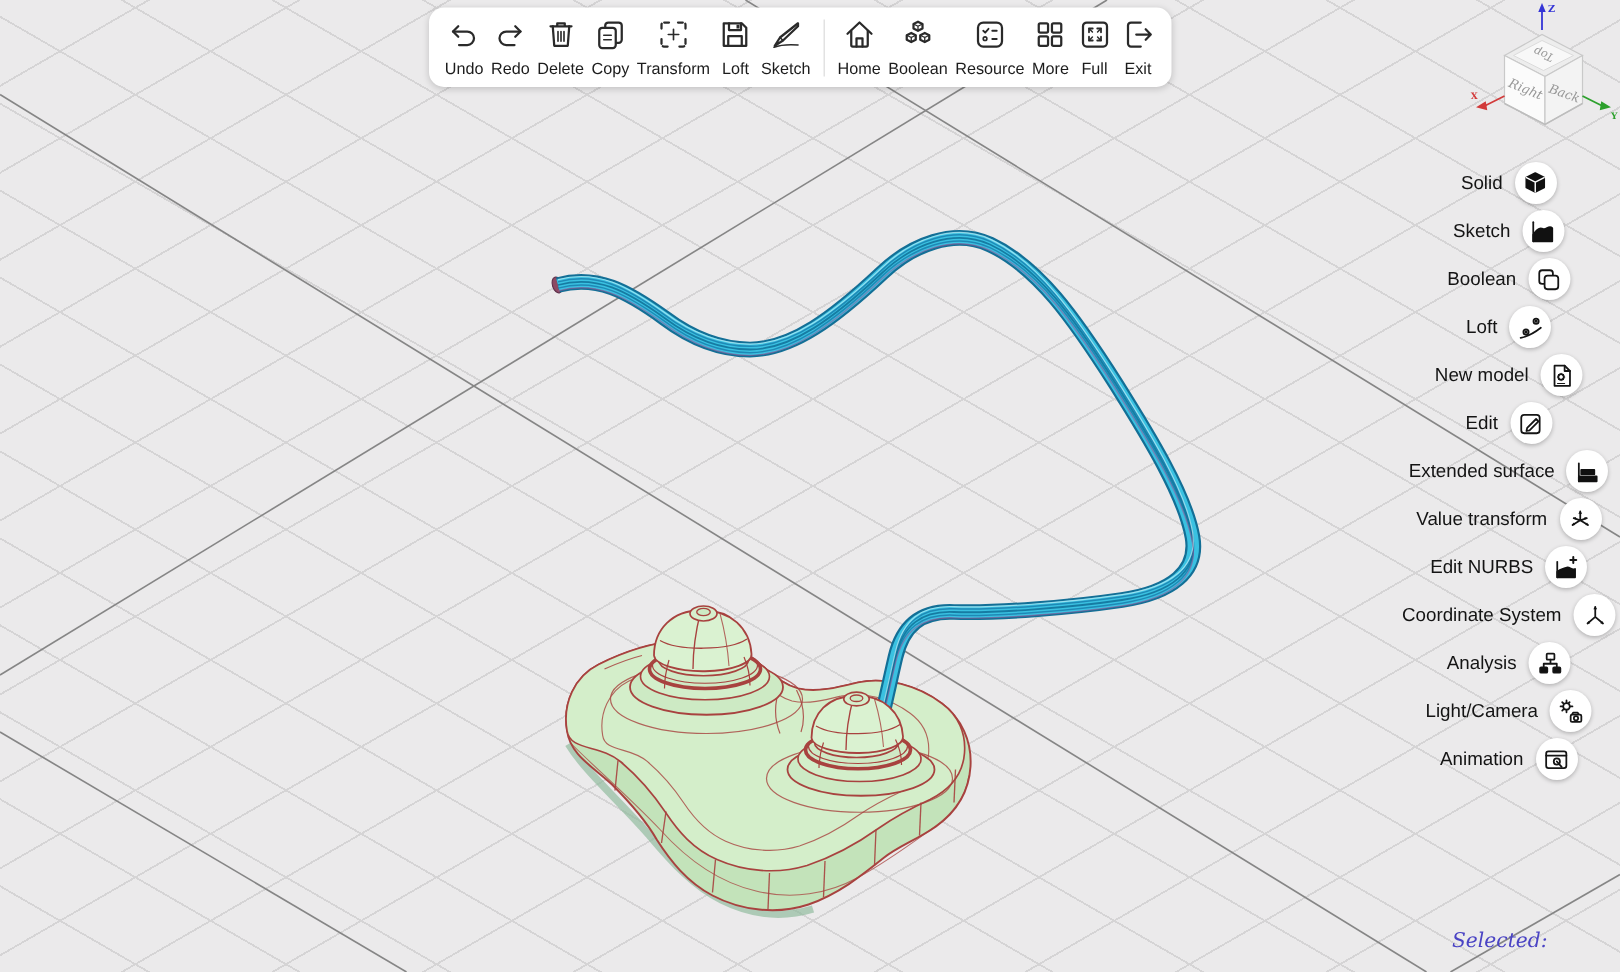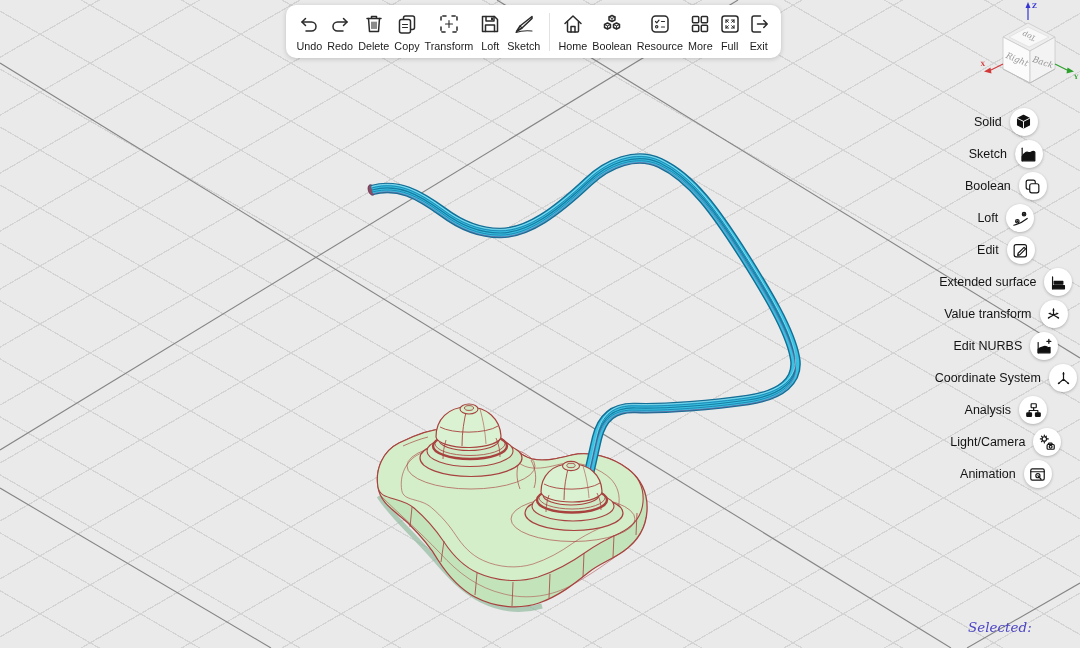--- a/index.html
+++ b/index.html
@@ -292,20 +292,32 @@
     </div>
     <div class="sbi">
       <span class="lb">Loft</span>
       <span class="circ">
           <svg viewBox="0 0 24 24">
             <path d="M3.5 20.5c5-1 10-3 17-8.5"></path>
             <circle cx="8" cy="15.5" r="2.2"></circle>
             <circle cx="16.5" cy="6.5" r="2.2"></circle>
             <circle cx="8" cy="15.5" r="0.6" fill="#111"></circle>
             <circle cx="16.5" cy="6.5" r="0.6" fill="#111"></circle>
+          </svg>
+        </span>
+    </div>
+    <div class="sbi">
+      <span class="lb">New model</span>
+      <span class="circ">
+          <svg viewBox="0 0 24 24" stroke-width="1.3">
+            <path d="M5.5 3.5H14l4.5 4.5v12.5h-13z"></path>
+            <path d="M14 3.5V8h4.5"></path>
+            <circle cx="11" cy="13" r="2.3"></circle>
+            <path d="M11 9.9v1M11 15.1v1M7.9 13h1M13.1 13h1M8.9 10.9l.7.7M12.4 14.4l.7.7M13.1 10.9l-.7.7M9.6 14.4l-.7.7" stroke-width="0.9"></path>
+            <path d="M8 18.5h6" stroke-width="0.9"></path>
           </svg>
         </span>
     </div>
     <div class="sbi">
       <span class="lb">Edit</span>
       <span class="circ">
           <svg viewBox="0 0 24 24">
             <rect x="4" y="4.5" width="15.5" height="15.5" rx="2.5"></rect>
             <path d="M9 15.5l7.5-7.5 2 2-7.5 7.5-2.6.6z" fill="#fff"></path>
           </svg>

